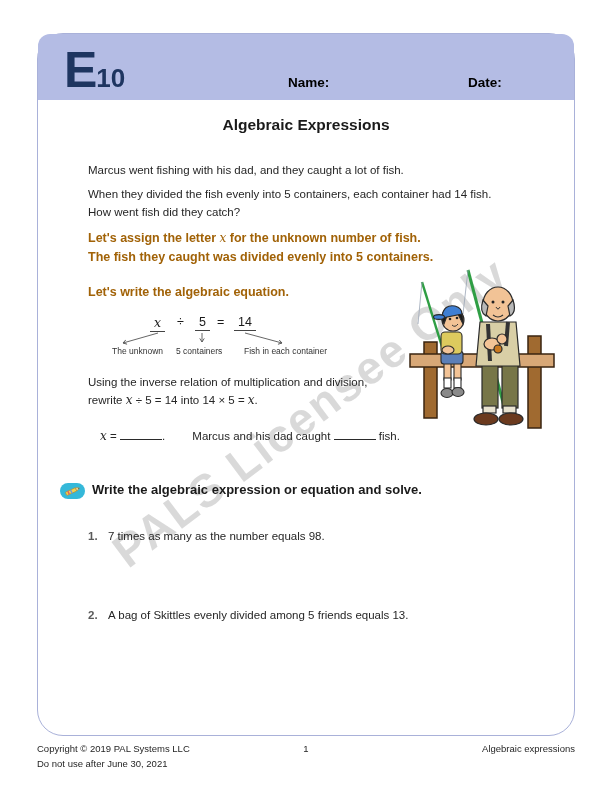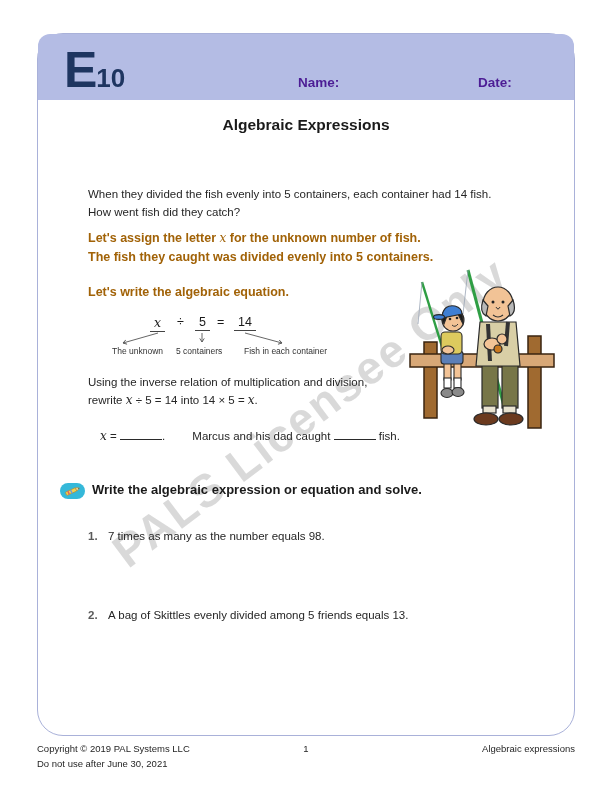--- a/index.html
+++ b/index.html
@@ -28,21 +28,21 @@
     position:absolute;left:37px;top:33px;width:538px;height:703px;
     border:1.5px solid #a9b1d9;border-radius:26px;box-sizing:border-box;
   }
   .band{
     position:absolute;left:0;top:0;width:100%;height:66px;
     background:#b4bce4;border-radius:12px 12px 0 0;
   }
   .logo{position:absolute;left:26px;bottom:5px;color:#1e3560;line-height:1;}
   .logo .big-e{font-size:50px;font-weight:bold;letter-spacing:-1px;}
   .logo .unit-num{font-size:26px;font-weight:bold;}
-  .band-label{position:absolute;top:41px;font-size:13.5px;font-weight:600;color:#4c1d95;margin-left:10px;}
+  .band-label{position:absolute;top:41px;font-size:13.5px;font-weight:600;color:#000000;}
   .name-label{left:250px;}
   .date-label{left:430px;}
 
   .title{
     position:absolute;left:37px;top:116px;width:538px;text-align:center;
     font-size:15.5px;font-weight:bold;color:#1a1a1a;
   }
 
   .body-text{font-size:11.5px;line-height:17.5px;color:#262626;}
   .p1{position:absolute;left:88px;top:162px;}
@@ -116,20 +116,21 @@
     <div class="frame">
       <div class="band">
         <div class="logo"><span class="big-e">E</span><span class="unit-num">10</span></div>
         <div class="band-label name-label">Name:</div>
         <div class="band-label date-label">Date:</div>
       </div>
     </div>
 
     <div class="title">Algebraic Expressions</div>
 
+    <div class="body-text p1">Marcus went fishing with his dad, and they caught a lot of fish.</div>
 
     <div class="body-text p2">
       <div>When they divided the fish evenly into 5 containers, each container had 14 fish.</div>
       <div>How went fish did they catch?</div>
     </div>
 
     <div class="emph assign">
       <div><span>Let's assign the letter </span><span class="math-var">x</span><span> for the unknown number of fish.</span></div>
       <div>The fish they caught was divided evenly into 5 containers.</div>
     </div>

